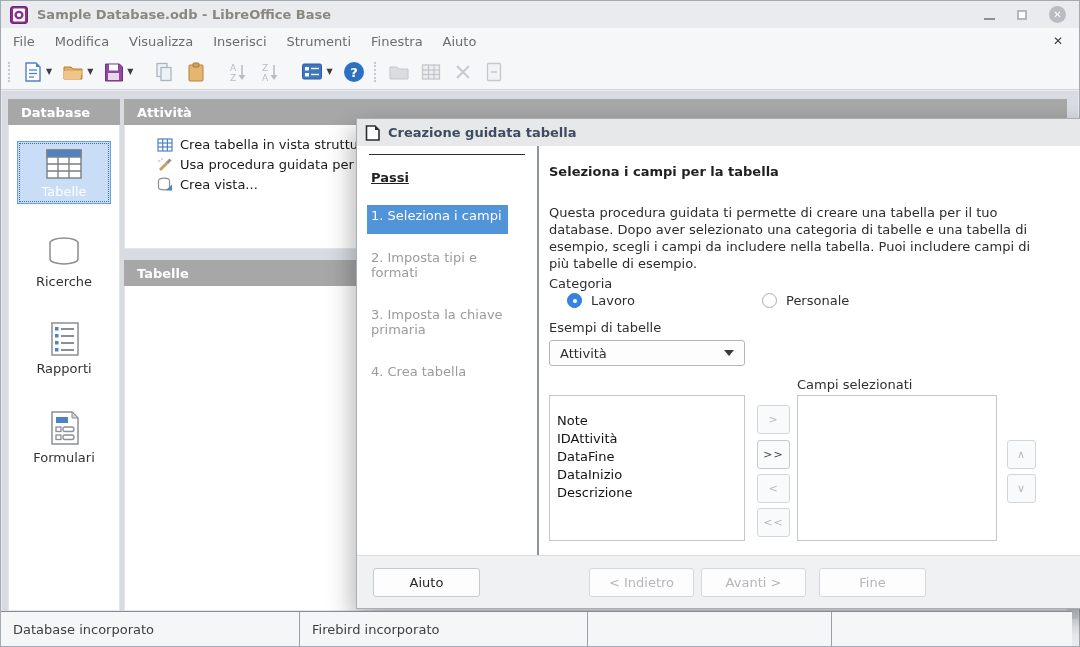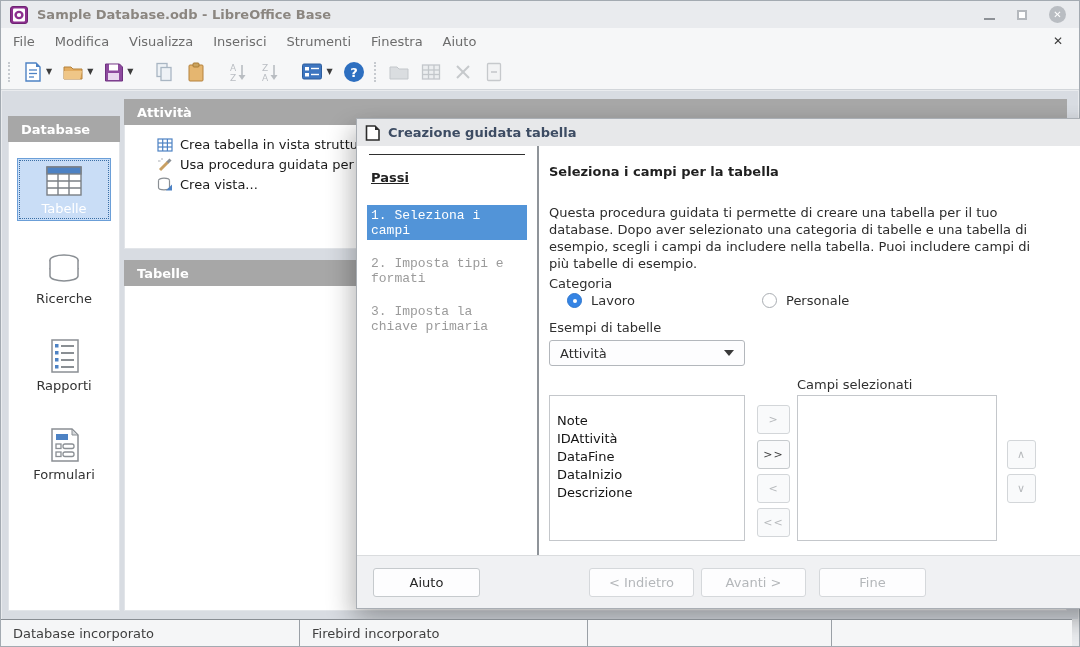--- a/index.html
+++ b/index.html
@@ -31,54 +31,54 @@
   .tbtn { display:flex; align-items:center; padding:2px 3px; margin:0 2px; }
   .tbtn svg { display:block; }
   .caret { font-size:8px; color:#3c3c3c; margin-left:3px; }
   .tb-gap { width:10px; }
 
   
   .content { position:absolute; top:90px; left:1px; right:1px; bottom:27px; background:#d8dce2; }
   .panel-header { height:26px; background:#a7a7a7; color:#fff; font-weight:bold; display:flex; align-items:center; padding:0 13px; }
   .panel-body { background:#fff; border:1px solid #e2e5e9; border-top:none; }
 
-  .sidebar { position:absolute; left:6px; top:25px; width:112px; bottom:8px; }
+  .sidebar { position:absolute; left:6px; top:8px; width:112px; bottom:8px; }
   .sidebar .panel-body { position:absolute; top:26px; bottom:0; left:0; right:0; padding-top:16px; }
   .side-item { width:94px; margin:0 auto 13px auto; padding:6px 0 4px 0; text-align:center; color:#333; }
   .side-item .lbl { display:block; margin-top:4px; }
   .side-item.selected { background:#c9ddf6; border:1px solid #6b9fd8; outline:1px dotted #3a6ea5; outline-offset:-3px; color:#fff; }
   .side-item svg { display:block; margin:0 auto; }
 
   .tasks-panel { position:absolute; left:122px; top:8px; right:11px; height:150px; }
   .tasks-panel .panel-body { height:124px; padding:12px 0 0 32px; }
   .task-item { display:flex; align-items:center; gap:7px; margin-bottom:5px; color:#1a1a1a; }
 
   .tables-panel { position:absolute; left:122px; top:169px; right:11px; bottom:8px; }
   .tables-panel .panel-body { position:absolute; top:26px; bottom:0; left:0; right:0; }
 
   
-  .statusbar { position:absolute; left:0; right:7px; bottom:0; height:27px; background:#f5f6f7;
+  .statusbar { position:absolute; left:0; right:7px; bottom:0; height:35px; background:#f5f6f7;
                border-top:1px solid #888d93; display:flex; align-items:flex-start; color:#3f3f3f; }
   .status-cell { height:100%; display:flex; align-items:center; padding:0 12px; }
   .status-cell + .status-cell { border-left:1px solid #9aa0a6; }
   .sc1 { width:298px; } .sc2 { width:288px; } .sc3 { width:244px; } .sc4 { flex:1; }
 
   
   .dialog { position:absolute; left:355px; top:117px; width:780px; height:491px; background:#fff;
             border:1px solid #a9aeb4; box-shadow:-8px 10px 22px rgba(0,0,0,.20), 8px 10px 22px rgba(0,0,0,.14); }
   .dlg-titlebar { height:27px; background:#e7e8ea; display:flex; align-items:center; padding:0 8px; }
   .dlg-title { margin-left:8px; font-weight:bold; color:#3d4c63; }
   .dlg-close { margin-left:auto; width:17px; height:17px; border-radius:50%; background:#e8453c; color:#fff;
                font-size:10px; font-weight:bold; display:flex; align-items:center; justify-content:center; }
 
   .steps-pane { position:absolute; left:0; top:27px; width:182px; bottom:53px; background:#fff; border-right:2px solid #8f9499; }
   .steps-rule { border-top:1px solid #2f2f2f; margin:8px 12px 0 12px; }
   .steps-title { margin:15px 14px 20px 14px; font-weight:bold; text-decoration:underline; color:#222; }
   .step { margin:0 10px 13px 10px; color:#9b9b9b; }
-  .step .step-txt { display:inline-block; padding:3px 6px 2px 4px;font-family:Liberation Mono, monospace; }
+  .step .step-txt { display:inline-block; padding:3px 6px 11px 4px; }
   .step.active .step-txt { background:#5294d8; color:#fff; }
 
   .dlg-heading { position:absolute; left:192px; top:45px; font-weight:bold; color:#1f1f1f; }
   .dlg-desc { position:absolute; left:192px; top:85px; width:484px; line-height:17px; color:#2c2c2c; }
   .lbl-categoria { position:absolute; left:192px; top:157px; }
   .radio-row { position:absolute; left:210px; top:174px; width:430px; display:flex;gap:12px; }
   .radio-opt { display:flex; align-items:center; gap:9px; width:183px; }
   .radio { width:15px; height:15px; border-radius:50%; border:1px solid #a9adb2; background:#fff; position:relative; }
   .radio.checked { background:#3584e4; border-color:#2f77cf; }
   .radio.checked::after { content:""; position:absolute; left:5px; top:5px; width:4px; height:4px; border-radius:50%; background:#fff; }
@@ -356,20 +356,21 @@
       <span class="dlg-title">Creazione guidata tabella</span>
       <div class="dlg-close">✕</div>
     </div>
 
     <div class="steps-pane">
       <div class="steps-rule"></div>
       <div class="steps-title">Passi</div>
       <div class="step active"><span class="step-txt">1. Seleziona i campi</span></div>
       <div class="step"><span class="step-txt">2. Imposta tipi e formati</span></div>
       <div class="step"><span class="step-txt">3. Imposta la chiave primaria</span></div>
+      <div class="step"><span class="step-txt">4. Crea tabella</span></div>
     </div>
 
     <div class="dlg-heading">Seleziona i campi per la tabella</div>
     <div class="dlg-desc">Questa procedura guidata ti permette di creare una tabella per il tuo database. Dopo aver selezionato una categoria di tabelle e una tabella di esempio, scegli i campi da includere nella tabella. Puoi includere campi di più tabelle di esempio.</div>
 
     <div class="lbl-categoria">Categoria</div>
     <div class="radio-row">
       <div class="radio-opt">
         <span class="radio checked"></span>
         <span>Lavoro</span>

